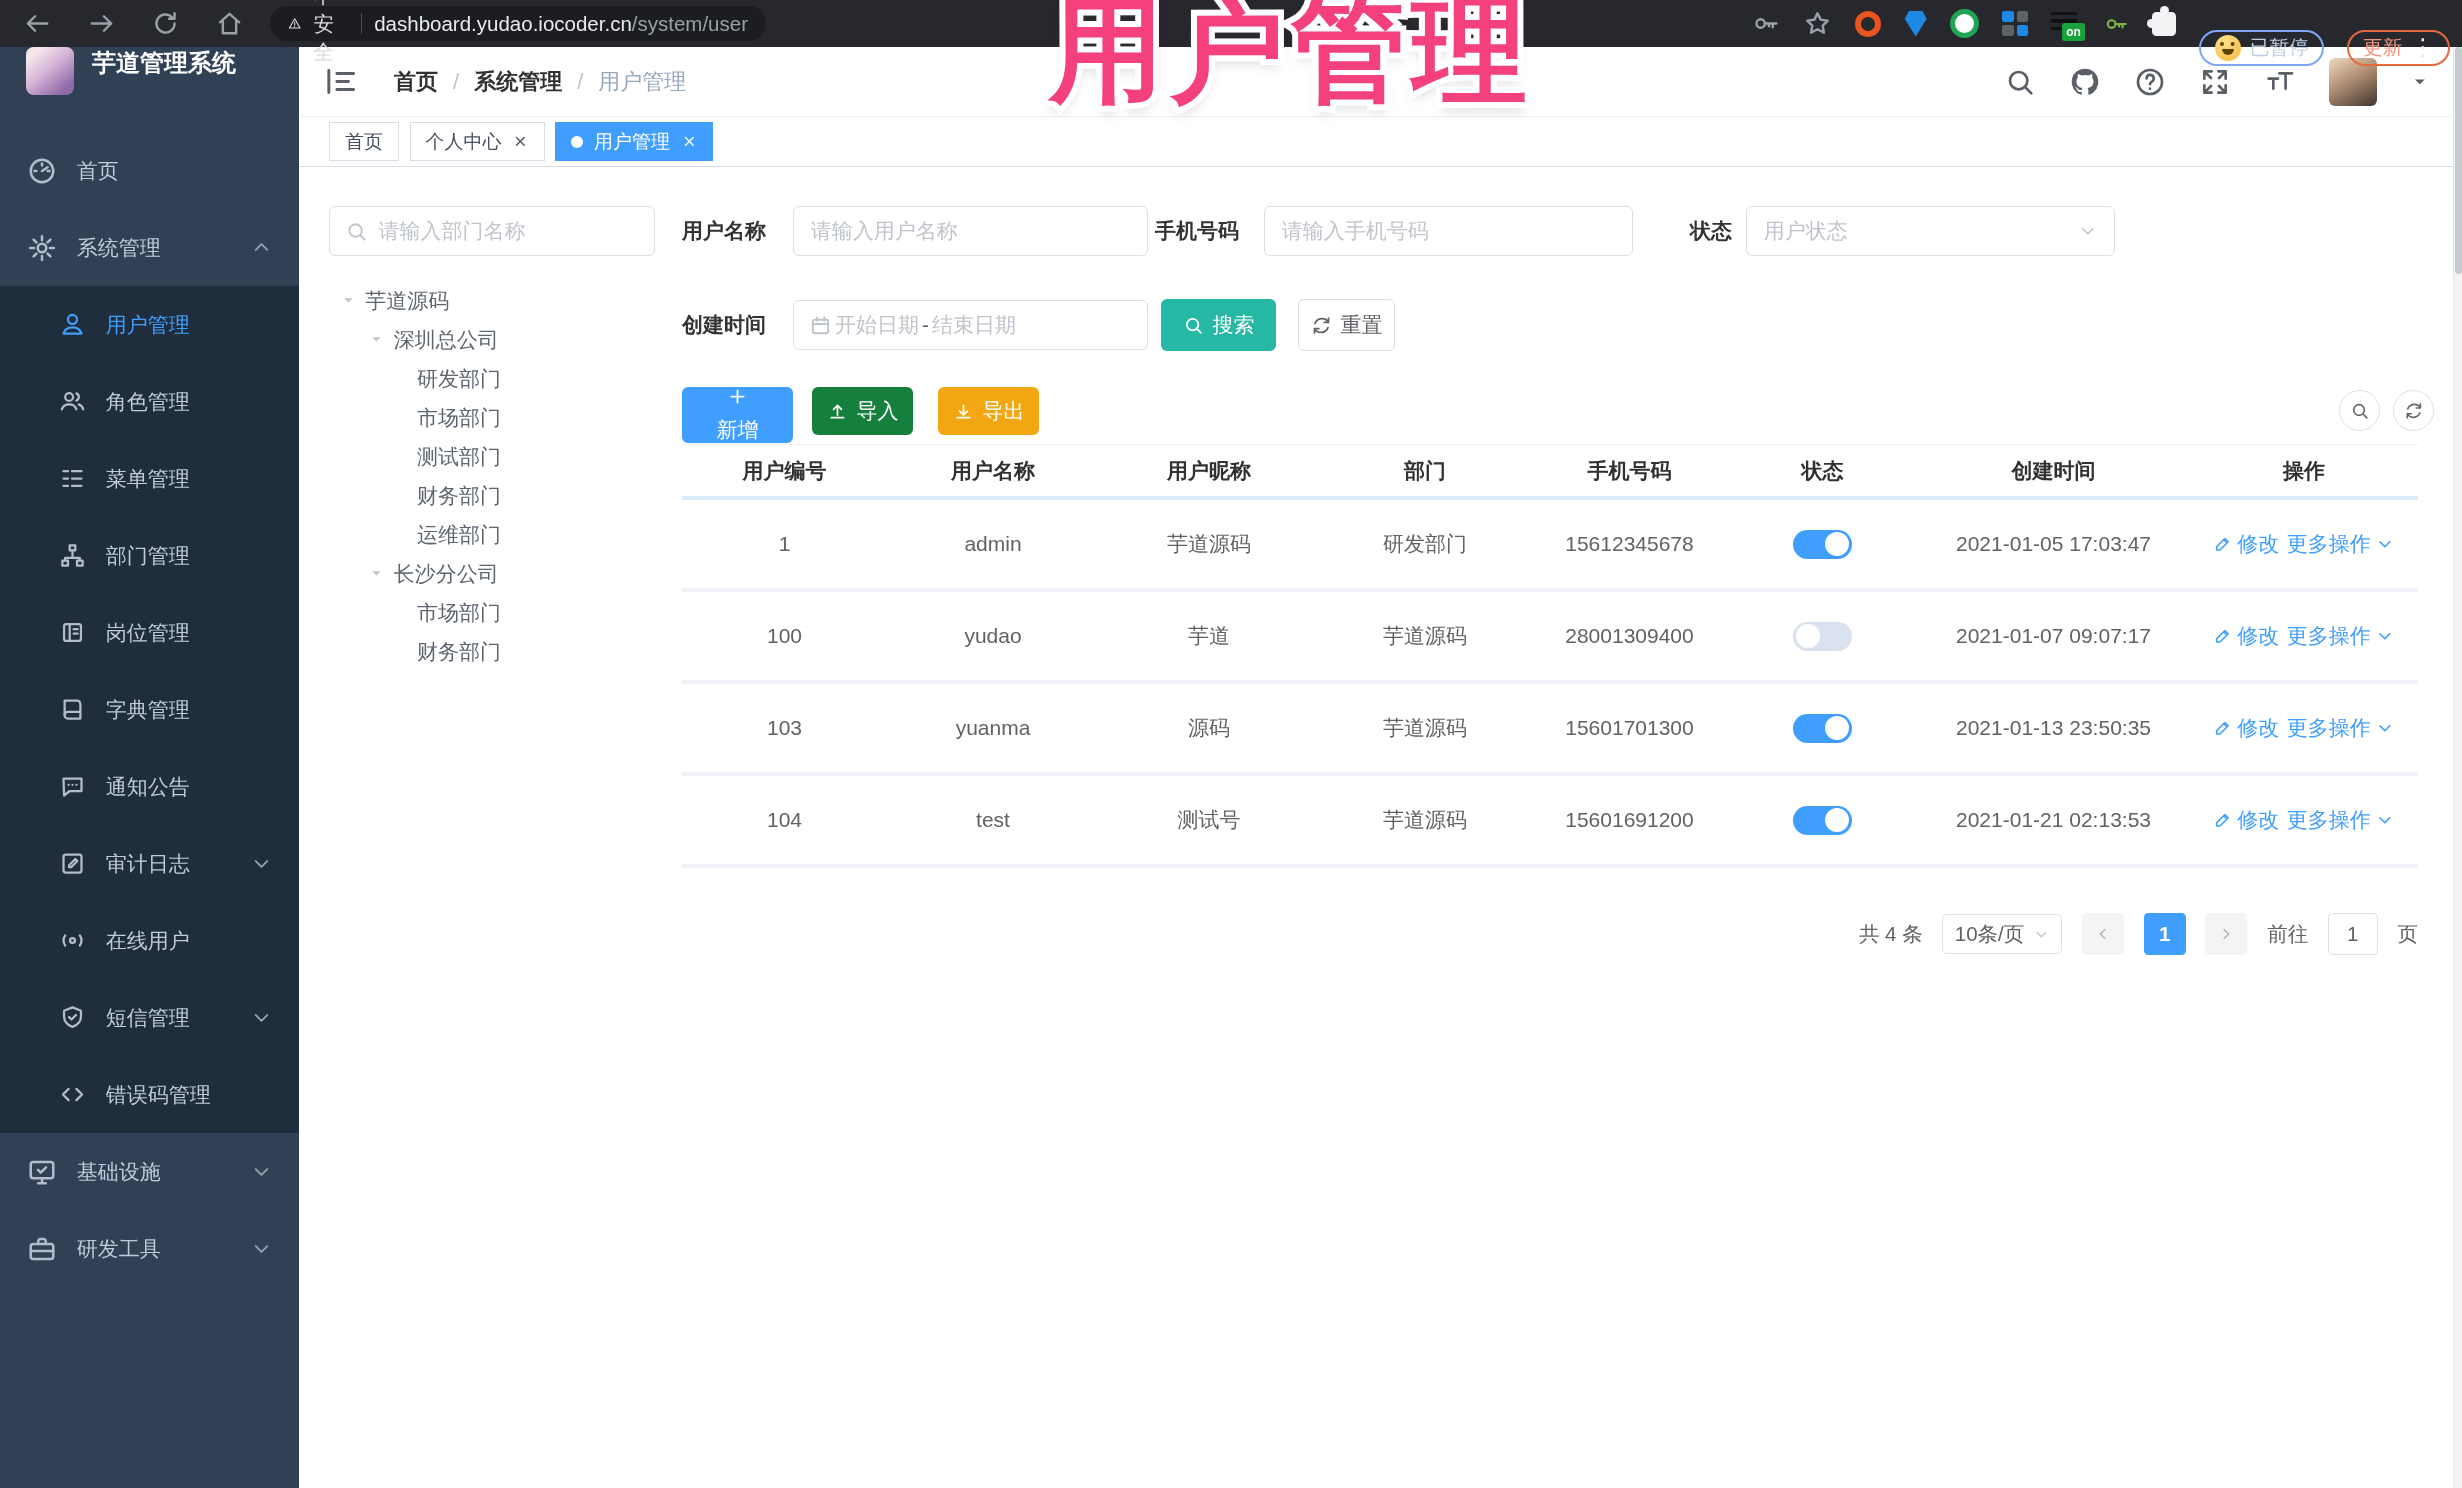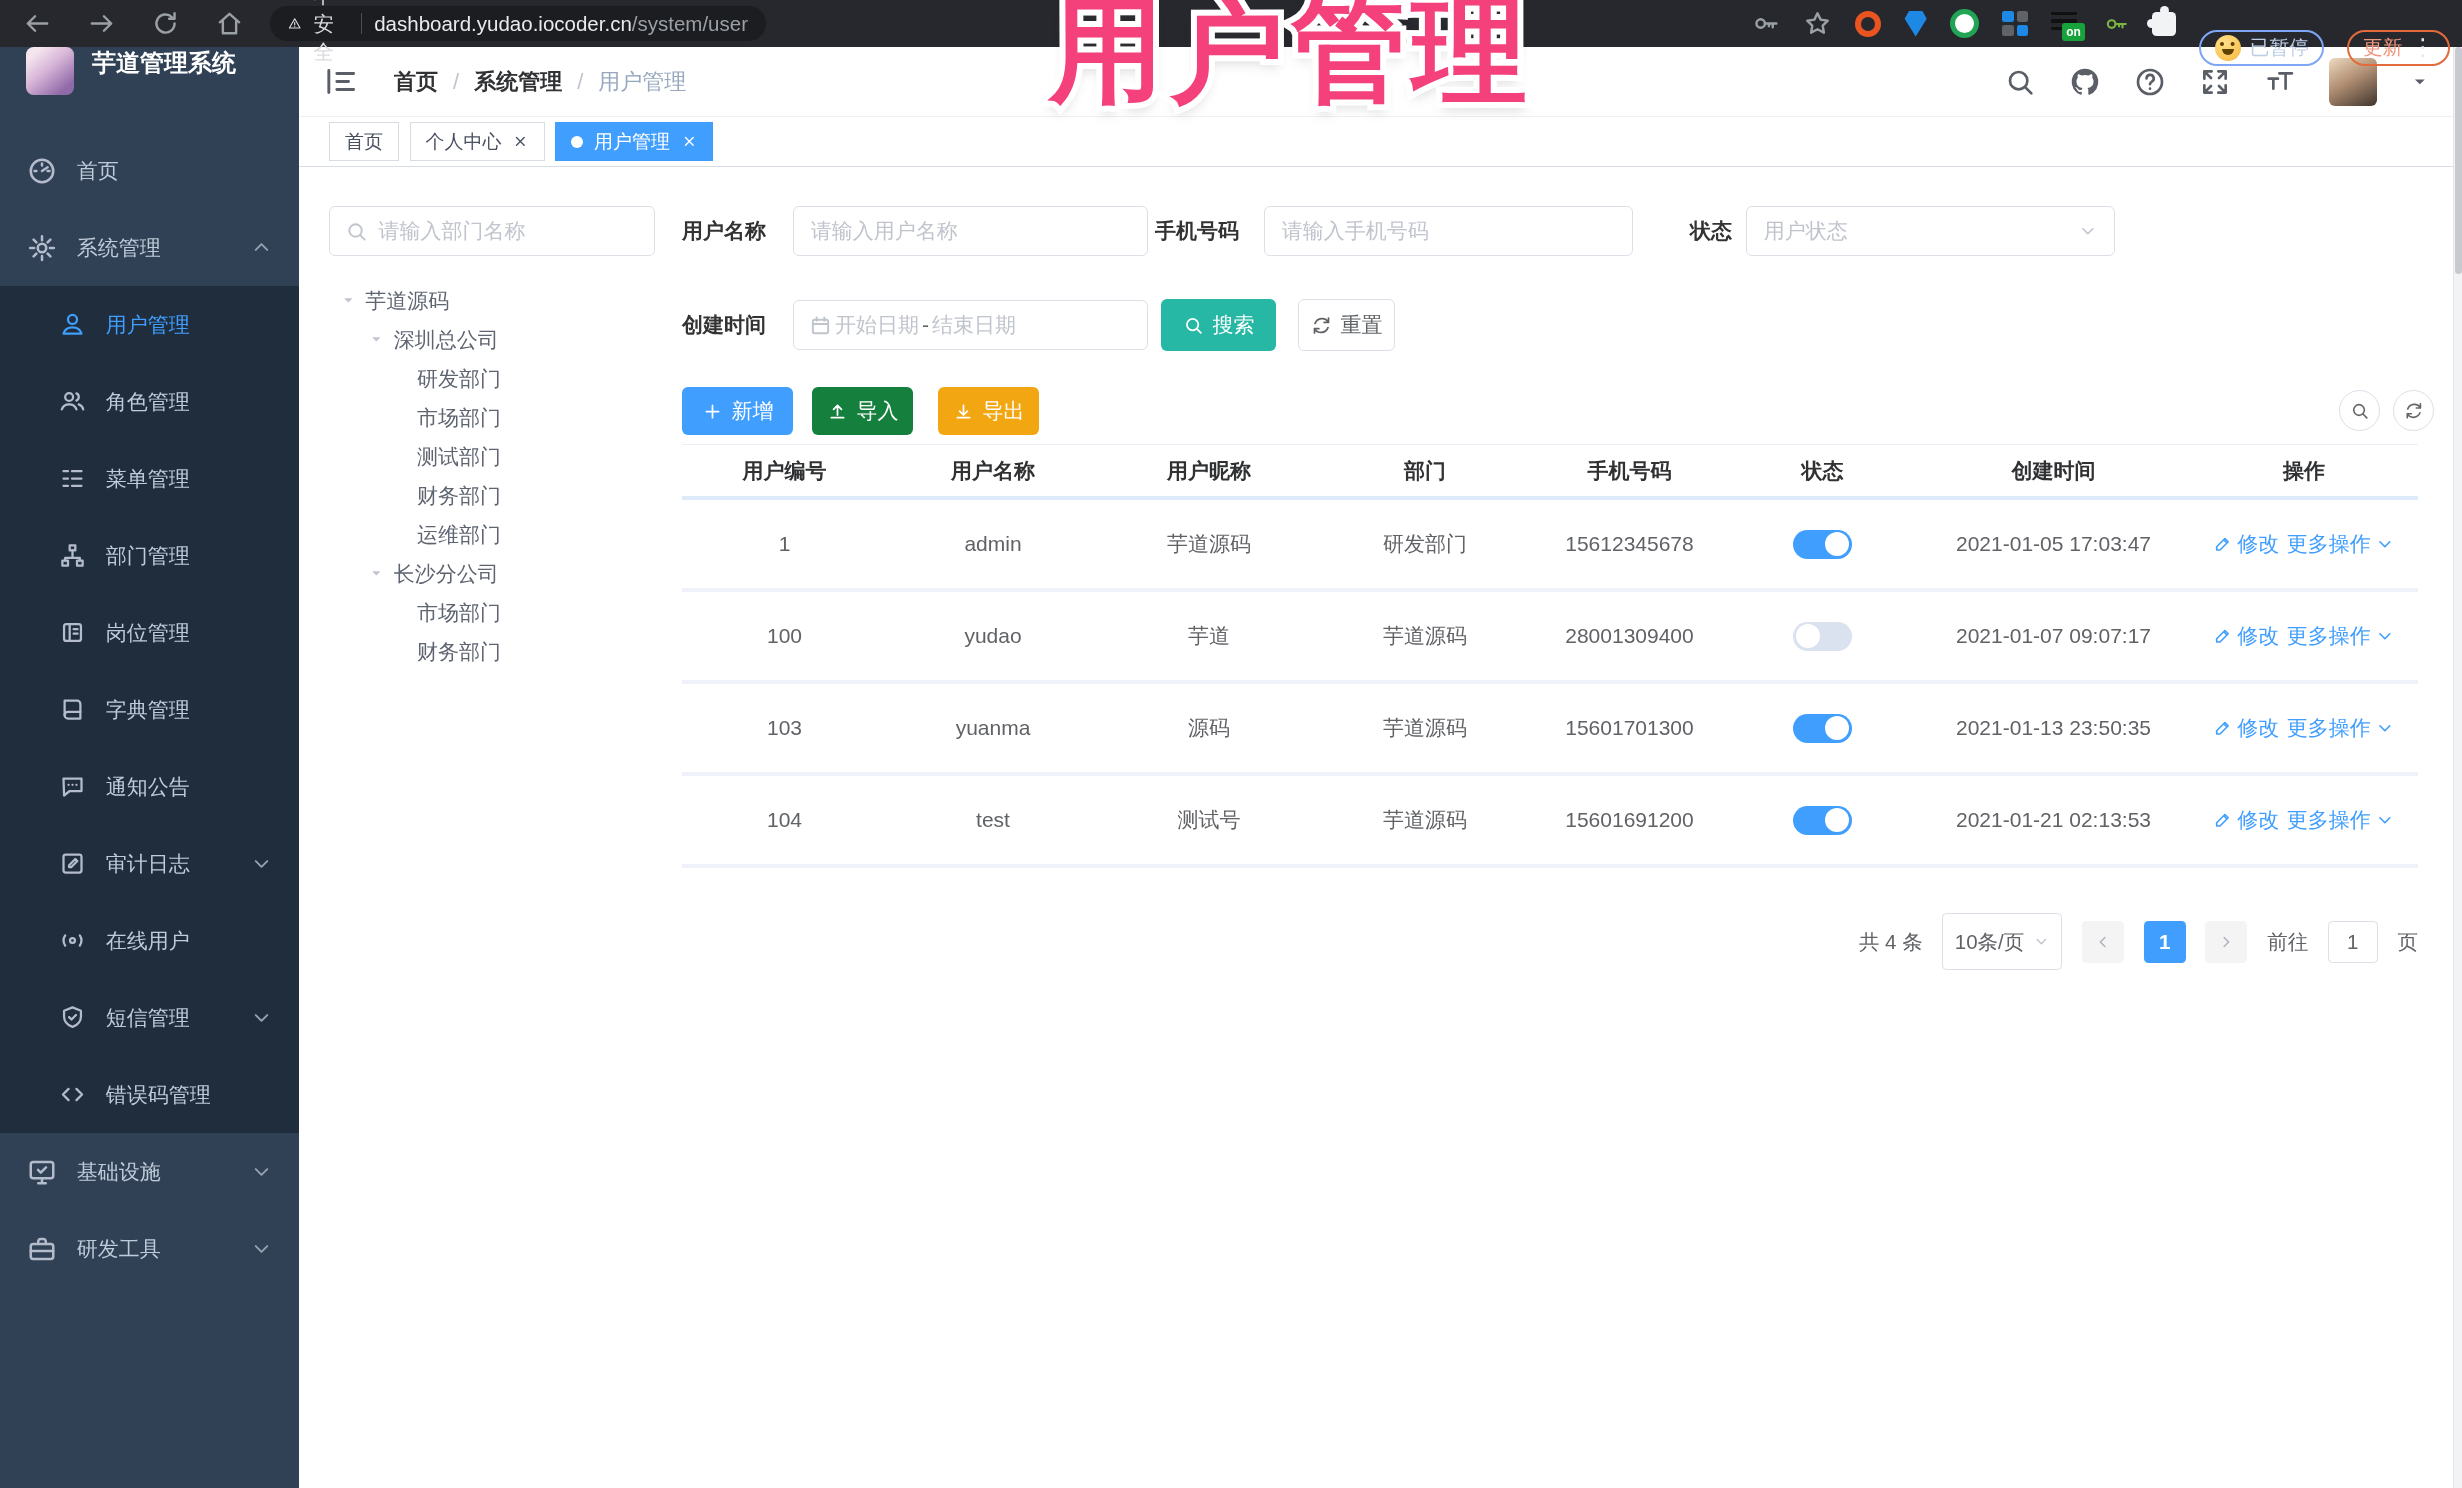--- a/index.html
+++ b/index.html
@@ -94,21 +94,21 @@
   .finput { position:absolute; height:50px; border:1.5px solid #dcdfe6; border-radius:6px; background:#fff; font-size:21px; color:#606266; padding:0 16.7px; outline:none; }
   .finput::placeholder { color:#c0c4cc; }
   .fselect { position:absolute; height:50px; border:1.5px solid #dcdfe6; border-radius:6px; background:#fff; display:flex; align-items:center; padding:0 16.7px; color:#c0c4cc; font-size:21px; cursor:pointer; }
   .fselect .chev { margin-left:auto; width:19.7px; height:19.7px; color:#c0c4cc; }
   .daterange { position:absolute; height:50px; border:1.5px solid #dcdfe6; border-radius:6px; background:#fff; display:flex; align-items:center; padding:0 15px; gap:3px; color:#c0c4cc; font-size:21px; cursor:pointer; }
   .daterange .cal { width:23px; height:23px; }
   .btn { position:absolute; height:52px; border-radius:6px; display:flex; align-items:center; justify-content:center; gap:9px; font-size:21px; cursor:pointer; border:none; color:#fff; }
   .btn .bico { width:21px; height:21px; }
   .btn-search { background:#26b8a5; }
   .btn-reset { background:#fff; border:1.5px solid #dcdfe6; color:#606266; }
-  .btn-add { background:#409eff; height:48px; }
+  .btn-add { background:#409eff; height:56px;flex-direction:column; }
   .btn-import { background:#15803d; height:48px; }
   .btn-export { background:#f2a712; height:48px; }
   .circ-btn { position:absolute; width:41px; height:41px; border-radius:50%; border:1.5px solid #dcdfe6; display:flex; align-items:center; justify-content:center; color:#666; cursor:pointer; background:#fff; }
   .circ-btn .cico { width:19.7px; height:19.7px; }
 
   
   .utable { position:absolute; left:383px; top:277px; width:1736px; border-top:1.5px solid #ebeef5; }
   .trow { display:flex; align-items:center; }
   .thead-row { height:55px; border-bottom:4.5px solid #ddeaf8; }
   .tbody-row { height:92px; border-bottom:4.5px solid #eff3f9; background:#fff; }
@@ -117,21 +117,21 @@
   .c0{width:205px;} .c1{width:212px;} .c2{width:220px;} .c3{width:212px;} .c4{width:197px;} .c5{width:189px;} .c6{width:273px;} .c7{width:228px;}
   .toggle { width:59px; height:29px; border-radius:14.4px; position:relative; display:inline-block; cursor:pointer; }
   .toggle.on { background:#409eff; } .toggle.off { background:#d9e2ee; }
   .toggle .knob { position:absolute; top:2.3px; width:24px; height:24px; border-radius:50%; background:#fff; }
   .toggle.on .knob { right:3px; } .toggle.off .knob { left:3px; }
   .link { color:#409eff; display:inline-flex; align-items:center; gap:4.5px; cursor:pointer; white-space:nowrap; }
   .link .lico { width:19.7px; height:19.7px; }
 
   
   .pager { position:absolute; left:383px; top:746px; width:1736px; display:flex; align-items:center; justify-content:flex-end; gap:19.7px; font-size:20.5px; color:#606266; }
-  .psize { width:120px; height:57px; border:1.5px solid #dcdfe6; border-radius:4.5px; display:flex; align-items:center; justify-content:center; gap:9px; color:#606266; cursor:pointer; background:#fff; }
+  .psize { width:120px; height:40px; border:1.5px solid #dcdfe6; border-radius:4.5px; display:flex; align-items:center; justify-content:center; gap:9px; color:#606266; cursor:pointer; background:#fff; }
   .psize .chev { width:16.7px; height:16.7px; color:#c0c4cc; }
   .pbtn { width:42px; height:42px; border-radius:4.5px; background:#f4f4f5; color:#aeb3bb; display:flex; align-items:center; justify-content:center; cursor:pointer; }
   .pbtn .chev { width:18px; height:18px; }
   .pnum { width:42px; height:42px; border-radius:4.5px; background:#409eff; color:#fff; font-weight:700; display:flex; align-items:center; justify-content:center; cursor:pointer; }
   .goto-input { width:50px; height:42px; border:1.5px solid #dcdfe6; border-radius:4.5px; text-align:center; font-size:20.5px; color:#606266; outline:none; }
 
   
   .scrollbar { position:absolute; right:0; top:47px; width:9px; height:1441px; background:#f1f3f4; border-left:0.8px solid #e3e5e8; z-index:6; }
   .scroll-thumb { position:absolute; left:0.8px; top:0; width:7.6px; height:227px; background:#c7cace; border-radius:3.8px; }
 </style>

